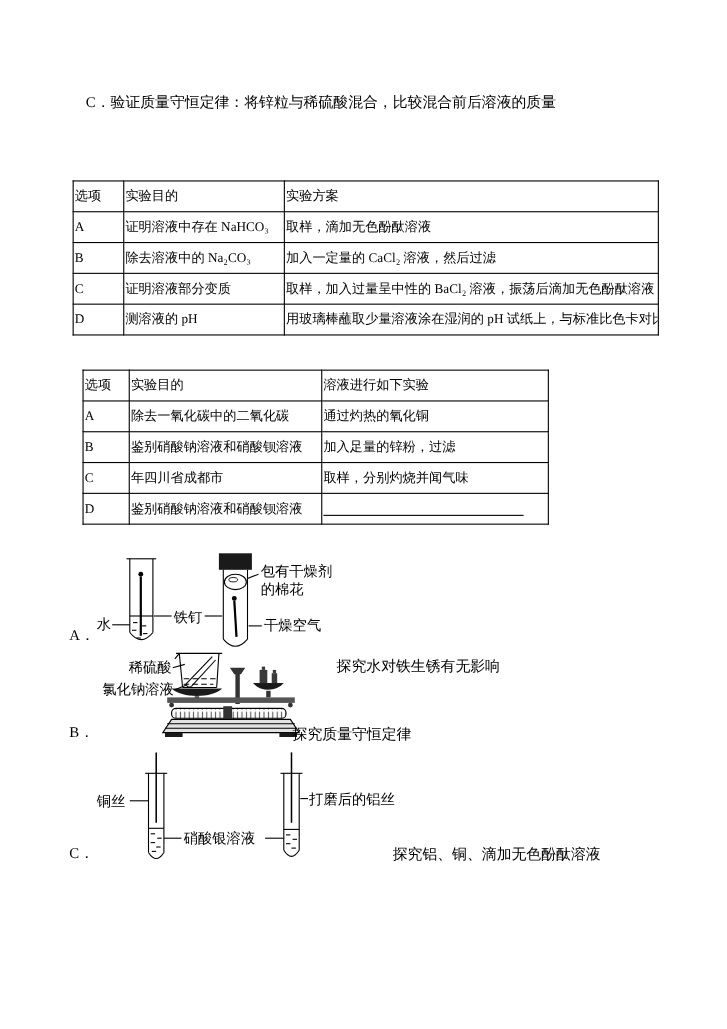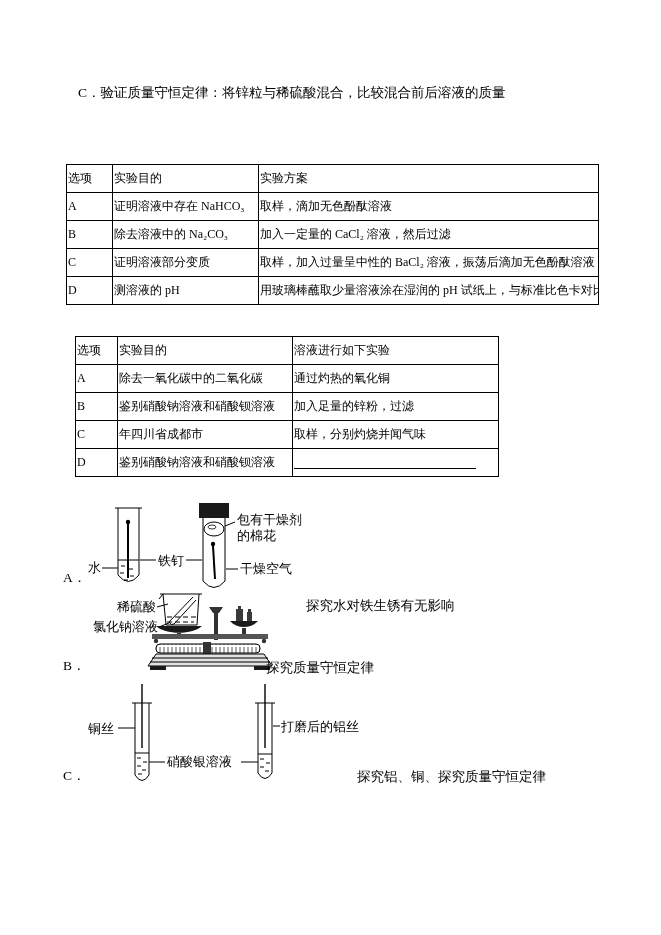--- a/index.html
+++ b/index.html
@@ -231,15 +231,15 @@
 
     <text x="3" y="51">铜丝</text>
     <line class="ln" x1="33" y1="46" x2="50" y2="46"></line>
     <text x="196" y="49">打磨后的铝丝</text>
     <line class="ln" x1="188" y1="44" x2="195" y2="44"></line>
     <text x="82" y="84">硝酸银溶液</text>
     <line class="ln" x1="64" y1="80" x2="80" y2="80"></line>
     <line class="ln" x1="156" y1="80" x2="173" y2="80"></line>
   </svg>
   <div class="abs opt-letter" style="left:63px;top:767px;">C．</div>
-  <div class="abs cap" style="left:357px;top:768px;">探究铝、铜、探究质量守恒定律</div>
+  <div class="abs cap" style="left:357px;top:768px;">探究铝、铜、滴加无色酚酞溶液</div>
 
 </div>
 
 </body></html>

